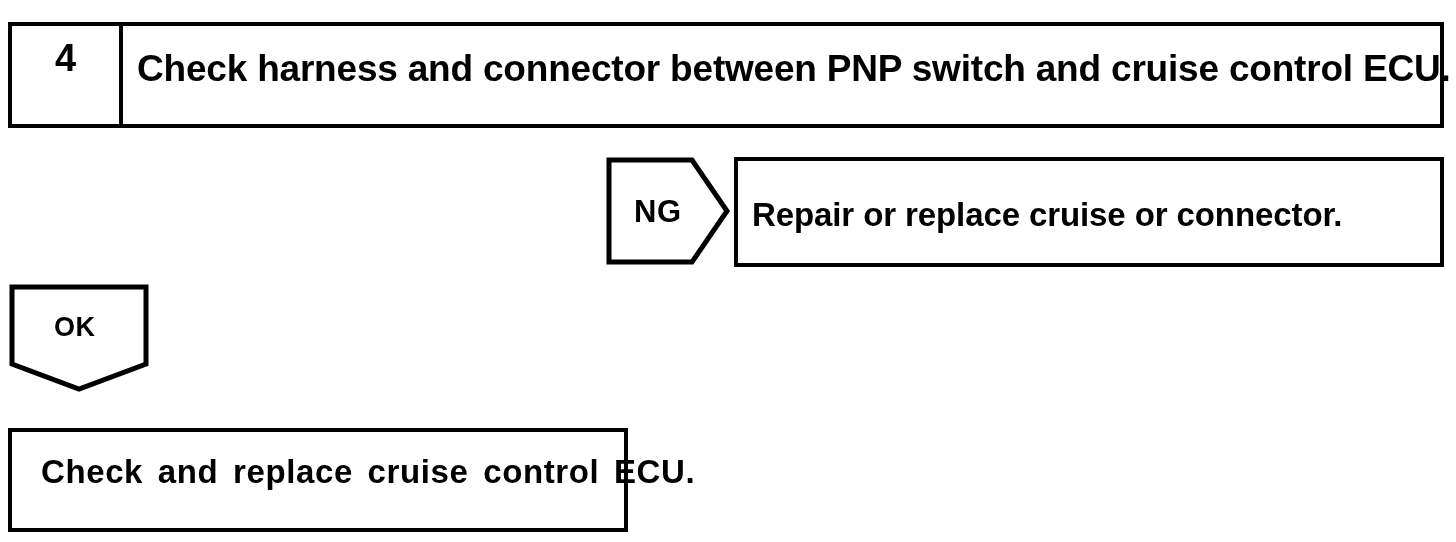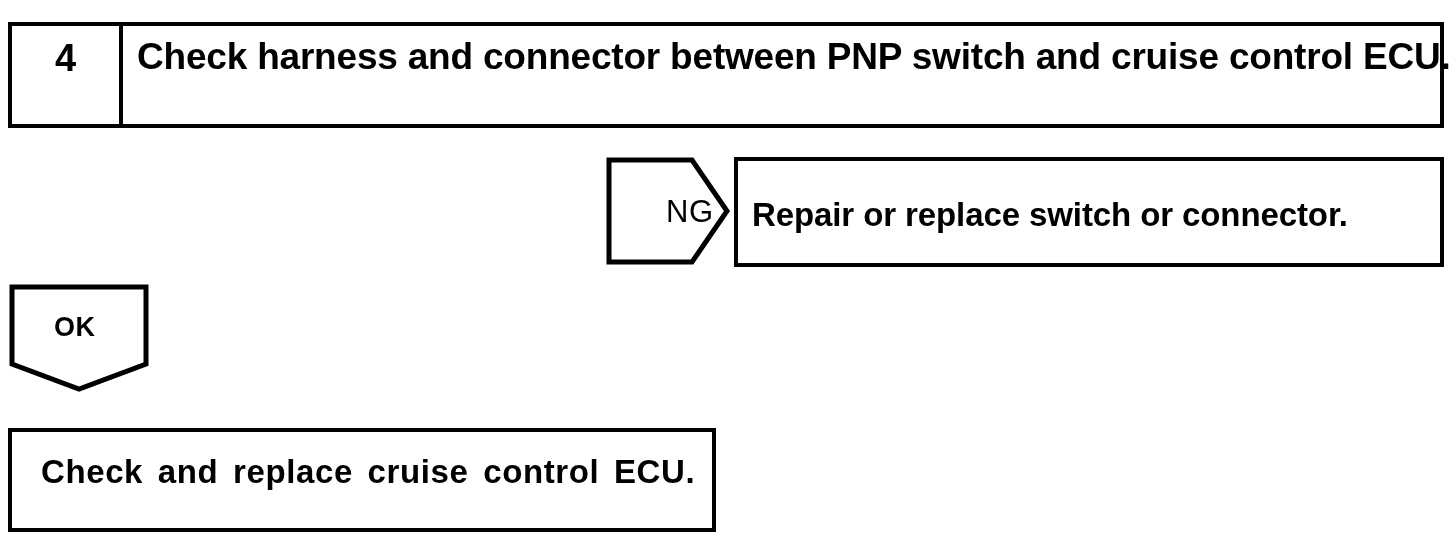--- a/index.html
+++ b/index.html
@@ -43,21 +43,21 @@
   .step-num {
     font-size: 38px;
     font-weight: bold;
     line-height: 1;
     letter-spacing: 0px;
   }
   .step-text-cell {
     flex: 1 1 auto;
     display: flex;
     align-items: flex-start;
-    padding-top: 12px;
+    padding-top: 24px;
     padding-left: 14px;
     box-sizing: border-box;
   }
   .step-text {
     font-size: 37px;
     font-weight: bold;
     line-height: 1;
     letter-spacing: -0.2px;
     white-space: nowrap;
   }
@@ -73,24 +73,23 @@
   .ng-arrow svg {
     display: block;
     width: 126px;
     height: 110px;
   }
   .ng-label {
     position: absolute;
     left: 634px;
     top: 196px;
     font-size: 31px;
-    font-weight: normal;
+    font-weight: bold;
     line-height: 1;
     letter-spacing: 0.5px;
-    margin-left: 32px;
   }
 
   
   .repair-box {
     position: absolute;
     left: 734px;
     top: 157px;
     width: 710px;
     height: 110px;
     border: 4px solid #000000;
@@ -130,21 +129,21 @@
     line-height: 1;
     letter-spacing: 0.5px;
     margin-top: 7px;
   }
 
   
   .result-box {
     position: absolute;
     left: 8px;
     top: 428px;
-    width: 708px;
+    width: 620px;
     height: 104px;
     border: 4px solid #000000;
     box-sizing: border-box;
     background: #ffffff;
   }
   .result-text {
     position: absolute;
     left: 29px;
     top: 23px;
     font-size: 33px;
@@ -170,21 +169,21 @@
   </div>
 
   <div class="ng-arrow">
     <svg viewBox="0 0 126 110" xmlns="http://www.w3.org/2000/svg">
       <polygon points="4,4 87,4 122,55 87,106 4,106" fill="#ffffff" stroke="#000000" stroke-width="5" stroke-linejoin="miter"></polygon>
     </svg>
   </div>
   <span class="ng-label">NG</span>
 
   <div class="repair-box">
-    <span class="repair-text">Repair or replace switch or connector.</span>
+    <span class="repair-text">Repair or replace cruise or connector.</span>
   </div>
 
   <div class="ok-arrow">
     <svg viewBox="0 0 142 110" xmlns="http://www.w3.org/2000/svg">
       <polygon points="4,4 138,4 138,81 71,106 4,81" fill="#ffffff" stroke="#000000" stroke-width="5" stroke-linejoin="miter"></polygon>
     </svg>
   </div>
   <span class="ok-label">OK</span>
 
   <div class="result-box">

